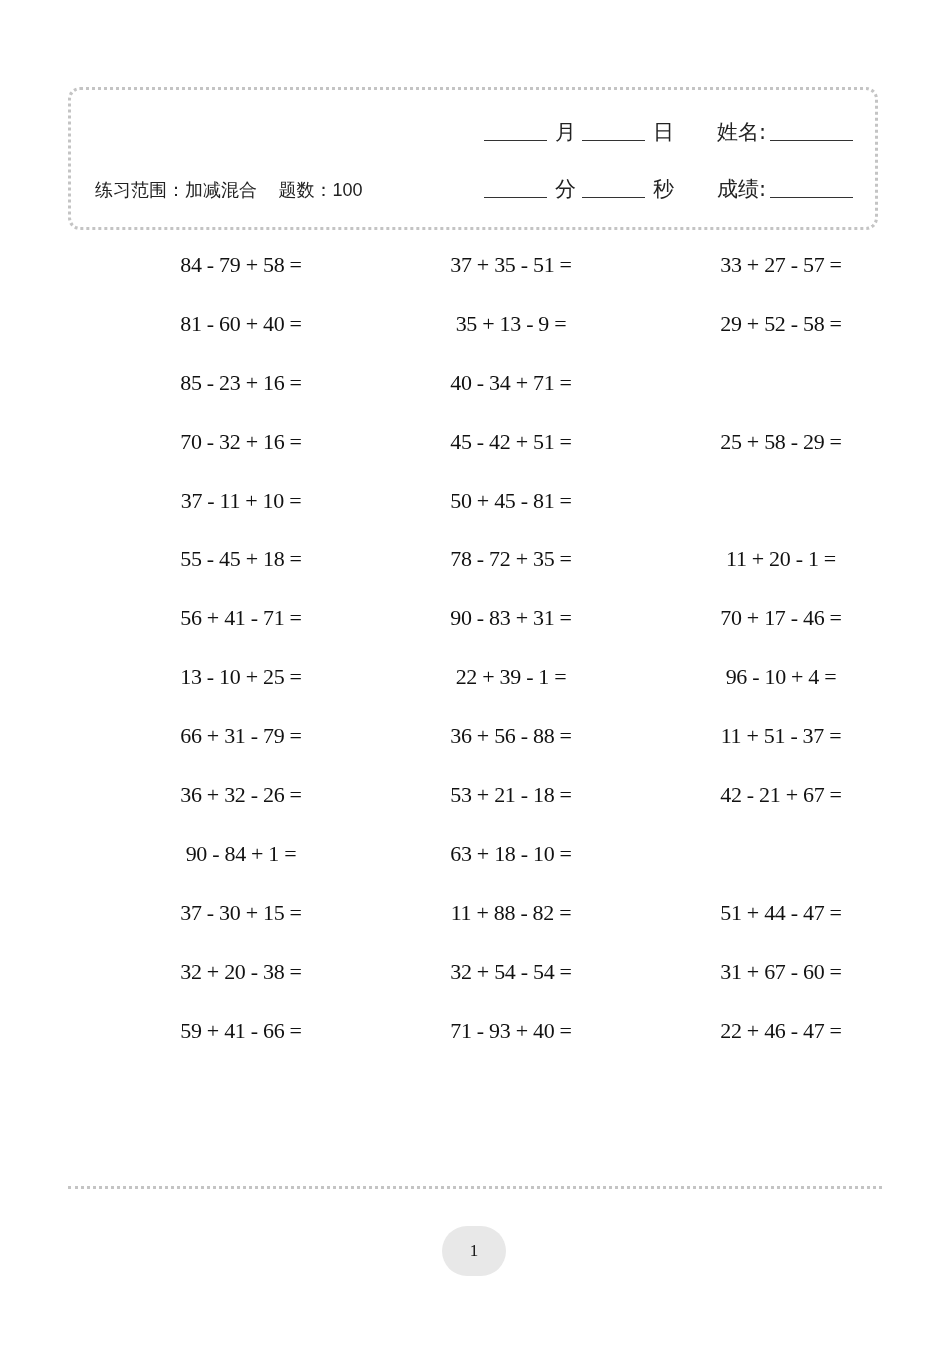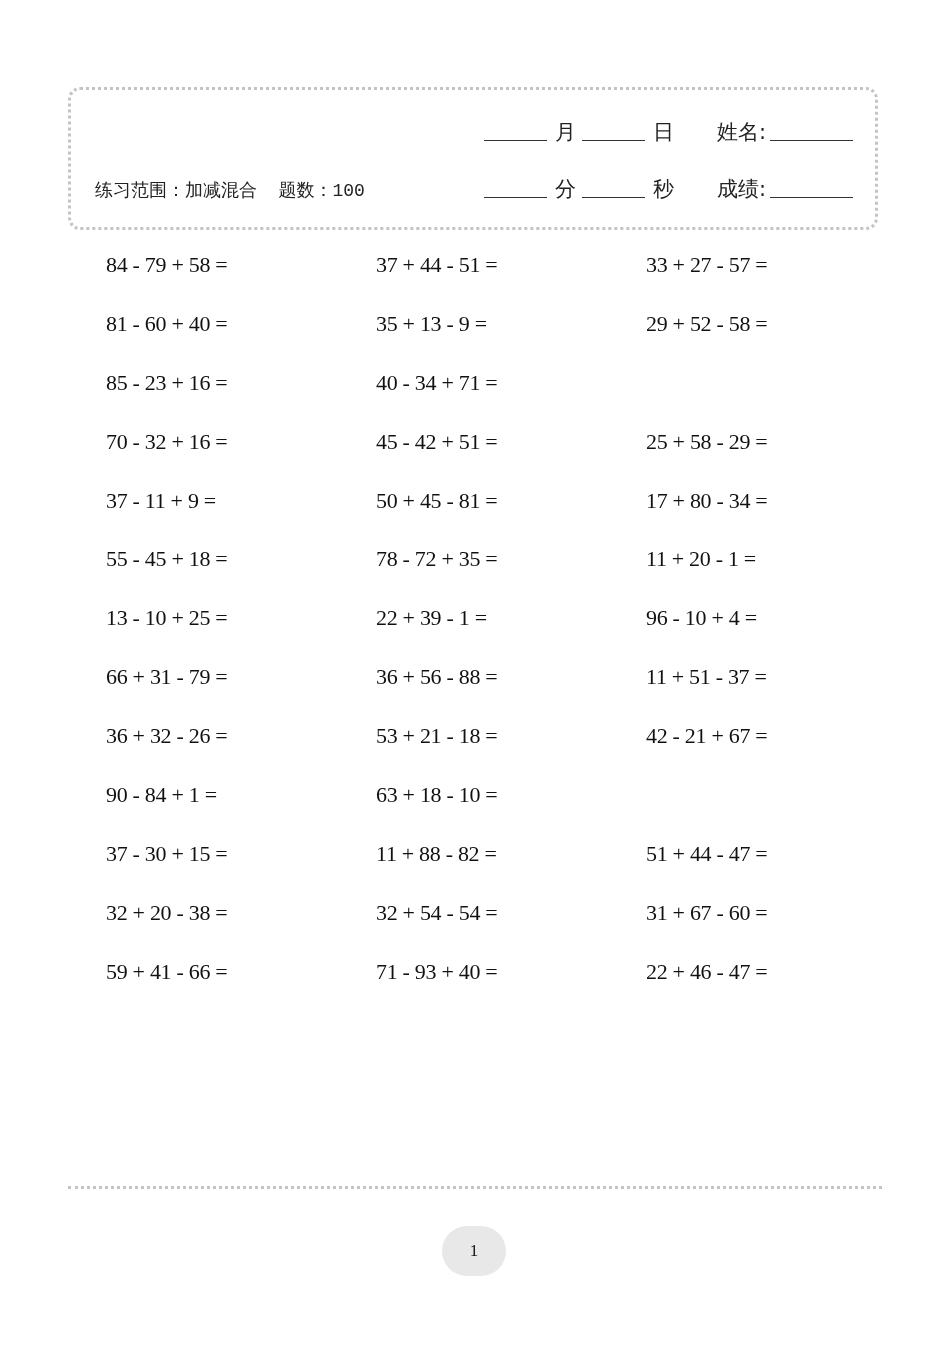--- a/index.html
+++ b/index.html
@@ -28,21 +28,21 @@
     .range-line {
       position: absolute;
       left: 95px;
       top: 178px;
       font-size: 18px;
       font-family: "DejaVu Sans", "Liberation Sans", sans-serif;
       color: #222;
       white-space: nowrap;
     }
     .range-line .num {
-      font-family: Liberation Mono, monospace;
+      font-family: Liberation Sans, sans-serif;
       font-size: 18px;
     }
     .meta-row {
       position: absolute;
       left: 484px;
       height: 30px;
       display: flex;
       align-items: flex-end;
       font-family: "DejaVu Sans", "Liberation Sans", sans-serif;
       font-size: 21px;
@@ -61,20 +61,21 @@
     .blank.long { width: 83px; }
     .unit { margin: 0 6px 0 8px; }
     .unit2 { margin: 0 0 0 8px; width: 34px; display: inline-block; }
     .label { margin-left: 30px; margin-right: 4px; }
 
     .problems {
       position: absolute;
       left: 106px;
       top: 251px;
       width: 820px;
+      text-align: center;
     }
     .problem-row {
       height: 58.9px;
       display: flex;
     }
     .problem {
       width: 270px;
       font-size: 22px;
       line-height: 28px;
       white-space: pre;
@@ -128,48 +129,52 @@
   <span class="unit">分</span>
   <span class="blank short"></span>
   <span class="unit2">秒</span>
   <span class="label">成绩:</span>
   <span class="blank long"></span>
 </div>
 
 <div class="problems">
   <div class="problem-row">
     <span class="problem">84 - 79 + 58 =</span>
-    <span class="problem">37 + 44 - 51 =</span>
+    <span class="problem">37 + 35 - 51 =</span>
     <span class="problem">33 + 27 - 57 =</span>
   </div>
   <div class="problem-row">
     <span class="problem">81 - 60 + 40 =</span>
     <span class="problem">35 + 13 - 9 =</span>
     <span class="problem">29 + 52 - 58 =</span>
   </div>
   <div class="problem-row">
     <span class="problem">85 - 23 + 16 =</span>
     <span class="problem">40 - 34 + 71 =</span>
   </div>
   <div class="problem-row">
     <span class="problem">70 - 32 + 16 =</span>
     <span class="problem">45 - 42 + 51 =</span>
     <span class="problem">25 + 58 - 29 =</span>
   </div>
   <div class="problem-row">
-    <span class="problem">37 - 11 + 9 =</span>
+    <span class="problem">37 - 11 + 10 =</span>
     <span class="problem">50 + 45 - 81 =</span>
-    <span class="problem">17 + 80 - 34 =</span>
   </div>
   <div class="problem-row">
     <span class="problem">55 - 45 + 18 =</span>
     <span class="problem">78 - 72 + 35 =</span>
     <span class="problem">11 + 20 - 1 =</span>
   </div>
   <div class="problem-row">
+    <span class="problem">56 + 41 - 71 =</span>
+    <span class="problem">90 - 83 + 31 =</span>
+    <span class="problem">70 + 17 - 46 =</span>
+  </div>
+  <div class="problem-row">
     <span class="problem">13 - 10 + 25 =</span>
     <span class="problem">22 + 39 - 1 =</span>
     <span class="problem">96 - 10 + 4 =</span>
   </div>
   <div class="problem-row">
     <span class="problem">66 + 31 - 79 =</span>
     <span class="problem">36 + 56 - 88 =</span>
     <span class="problem">11 + 51 - 37 =</span>
   </div>
   <div class="problem-row">

